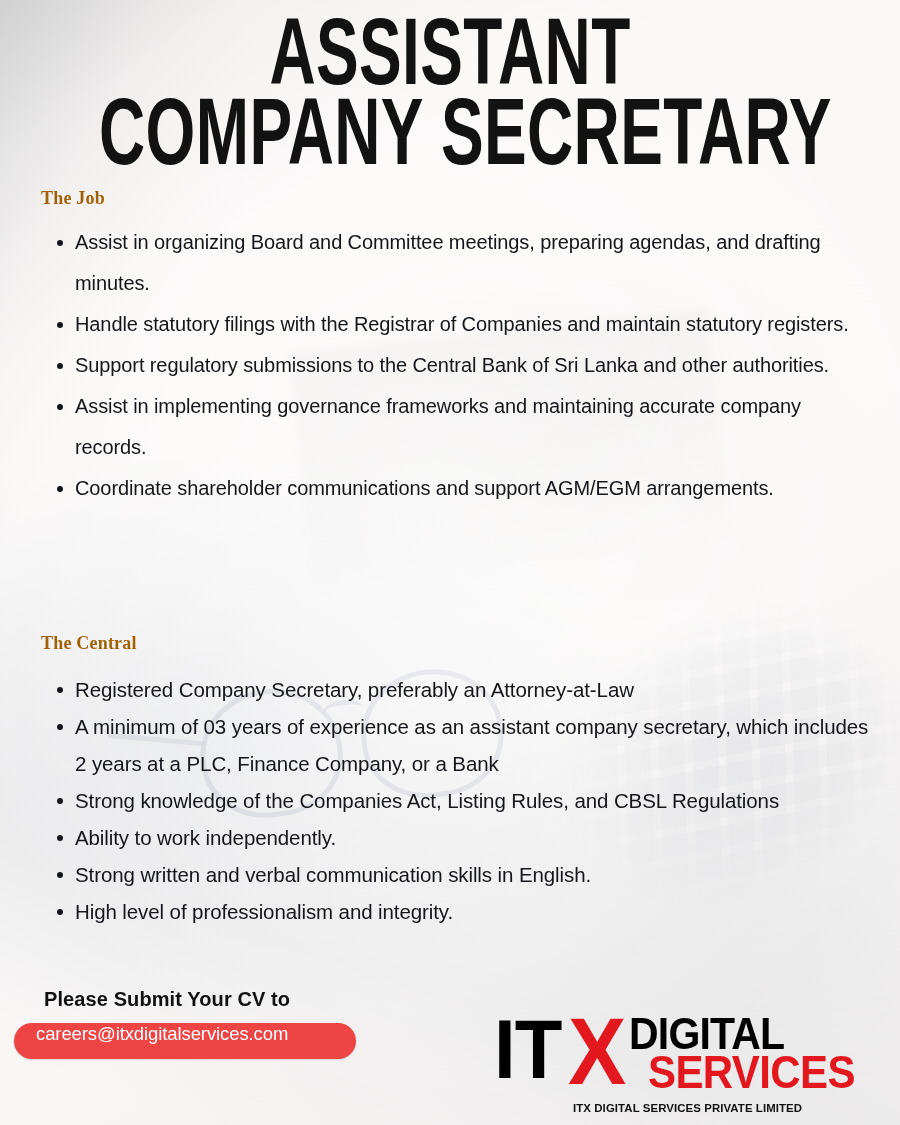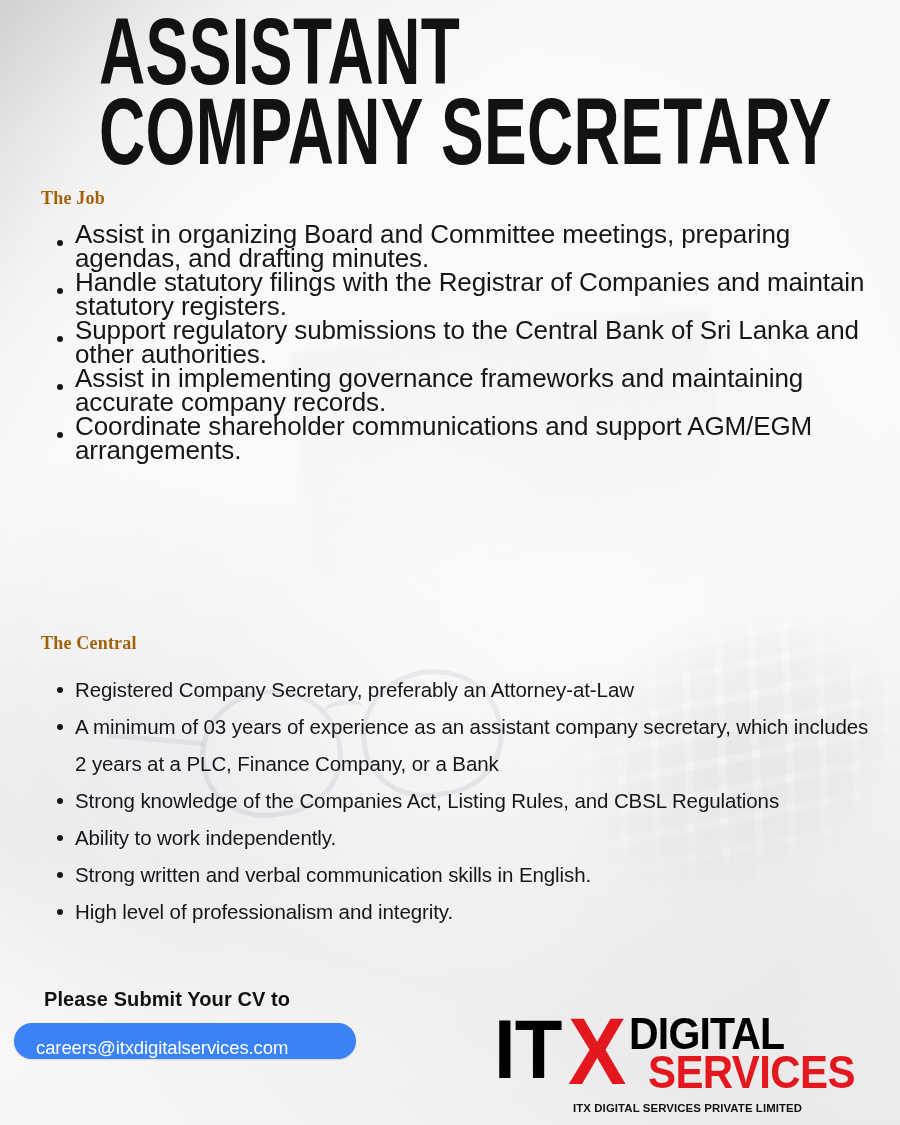--- a/index.html
+++ b/index.html
@@ -104,20 +104,21 @@
     position: relative;
     width: 900px;
     height: 1125px;
   }
 
   
   .title-block {
     position: absolute;
     left: 0; top: 4px;
     width: 900px;
+    text-align: center;
   }
   .title-line {
     display: block;
     color: #121212;
     font-family: "Liberation Sans Narrow", "Liberation Sans", sans-serif;
     font-weight: 700;
     font-size: 78px;
     line-height: 82px;
     letter-spacing: 0.5px;
     transform: scaleX(0.78) scaleY(1.16);
@@ -147,22 +148,22 @@
     list-style: none;
   }
   #list-job    { left: 51px; top: 222px; width: 820px; }
   #list-person { left: 51px; top: 671px; width: 820px; }
 
   .bullets li {
     position: relative;
     padding-left: 24px;
     color: #15161a;
     font-family: "Liberation Sans", sans-serif;
-    font-size: 26px;
-    line-height: 24px;
+    font-size: 20px;
+    line-height: 41px;
     letter-spacing: -0.1px;
   }
   #list-person li { font-size: 20.5px; line-height: 37px; }
 
   .bullets li::before {
     content: "";
     position: absolute;
     left: 6px;
     top: 18px;
     width: 6px; height: 6px;
@@ -179,24 +180,24 @@
     font-family: "Liberation Sans", sans-serif;
     font-weight: 700;
     font-size: 20px;
     letter-spacing: 0.1px;
   }
   .email-pill {
     position: absolute;
     left: 14px; top: 1023px;
     width: 342px; height: 36px;
     border-radius: 18px;
-    background: #3b82f6;
+    background: #ef4444;
     box-shadow: 0 1px 2px rgba(0,0,0,0.13);
     display: flex;
-    align-items: flex-end;
+    align-items: flex-start;
   }
   .email-pill span {
     margin-left: 22px;
     color: #ffffff;
     font-family: "Liberation Sans", sans-serif;
     font-size: 18.5px;
     letter-spacing: -0.1px;
   }
 
   .phone-row {

